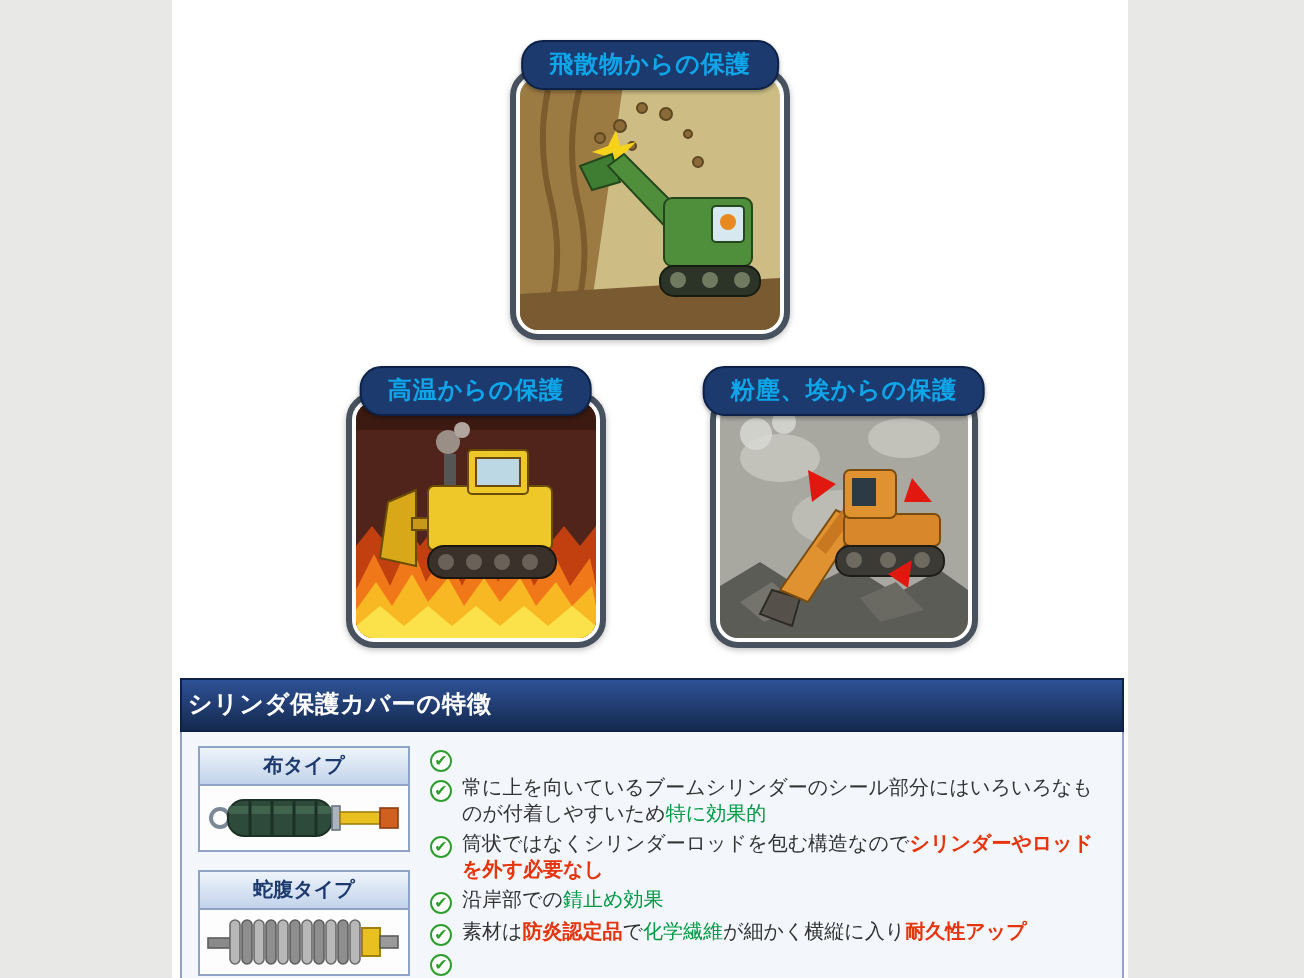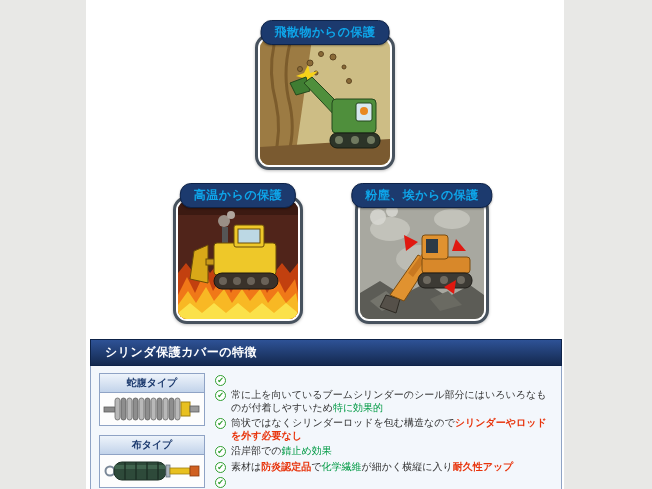--- a/index.html
+++ b/index.html
@@ -32,21 +32,21 @@
   .card svg{display:block;border-radius:9px;}
   .card1{left:255px;top:34px;}
   .card2{left:173px;top:196px;}
   .card3{left:355px;top:196px;}
 
   
   .featbox{position:absolute;left:90px;top:339px;width:472px;z-index:2;}
   .feat-header{
     background:linear-gradient(#2e5296,#14294f);
     color:#fff;font-weight:bold;font-size:12px;
-    padding:4px 14px;border:1px solid #0d2248;letter-spacing:.5px;
+    padding:4px 3px;border:1px solid #0d2248;letter-spacing:.5px;
   }
   .feat-body{
     border:1px solid #8fa3c5;border-top:none;background:#f3f7fc;
     padding:7px 8px 6px 8px;display:flex;gap:10px;min-height:112px;
   }
   .prodcol{width:106px;flex:none;}
   .ptile{border:1px solid #8fa3c5;background:#fff;margin-bottom:9px;}
   .ptile-label{
     background:linear-gradient(#eef4fb,#c2d3ea);
     color:#1c3a6e;font-weight:bold;font-size:10px;text-align:center;
@@ -155,57 +155,57 @@
     <polygon points="84,86 96,79 94,93" fill="#e01810"></polygon>
   </svg>
 </div>
 
 <div class="featbox">
   <div class="feat-header">シリンダ保護カバーの特徴</div>
   <div class="feat-body">
 
     <div class="prodcol">
       <div class="ptile">
+        <div class="ptile-label">布タイプ</div>
+        <div class="ptile-img">
+          <svg width="98" height="28" viewBox="0 0 98 28">
+            <circle cx="7" cy="14" r="4.5" fill="none" stroke="#7a8898" stroke-width="2"></circle>
+            <rect x="11" y="5" width="52" height="18" rx="8" fill="#2e4a3a" stroke="#1c3126"></rect>
+            <rect x="11" y="8" width="52" height="4" rx="2" fill="#456a54" opacity="0.8"></rect>
+            <line x1="22" y1="5" x2="22" y2="23" stroke="#1c3126" stroke-width="1.5"></line>
+            <line x1="33" y1="5" x2="33" y2="23" stroke="#1c3126" stroke-width="1.5"></line>
+            <line x1="44" y1="5" x2="44" y2="23" stroke="#1c3126" stroke-width="1.5"></line>
+            <line x1="55" y1="5" x2="55" y2="23" stroke="#1c3126" stroke-width="1.5"></line>
+            <rect x="63" y="8" width="4" height="12" fill="#aab4be" stroke="#6a7480" stroke-width="0.8"></rect>
+            <rect x="67" y="11" width="20" height="6" fill="#e8c020" stroke="#a08010" stroke-width="0.8"></rect>
+            <rect x="87" y="9" width="9" height="10" fill="#d06020" stroke="#8a3c10" stroke-width="0.8"></rect>
+          </svg>
+        </div>
+      </div>
+      <div class="ptile">
         <div class="ptile-label">蛇腹タイプ</div>
         <div class="ptile-img">
           <svg width="98" height="28" viewBox="0 0 98 28">
             <rect x="1" y="12" width="11" height="5" fill="#8a8a8a" stroke="#5c5c5c" stroke-width="0.8"></rect>
             <rect x="12" y="3" width="5" height="22" rx="2.5" fill="#b8b8b8" stroke="#6a6a6a" stroke-width="0.8"></rect>
             <rect x="18" y="3" width="5" height="22" rx="2.5" fill="#8e8e8e" stroke="#5c5c5c" stroke-width="0.8"></rect>
             <rect x="24" y="3" width="5" height="22" rx="2.5" fill="#b8b8b8" stroke="#6a6a6a" stroke-width="0.8"></rect>
             <rect x="30" y="3" width="5" height="22" rx="2.5" fill="#8e8e8e" stroke="#5c5c5c" stroke-width="0.8"></rect>
             <rect x="36" y="3" width="5" height="22" rx="2.5" fill="#b8b8b8" stroke="#6a6a6a" stroke-width="0.8"></rect>
             <rect x="42" y="3" width="5" height="22" rx="2.5" fill="#8e8e8e" stroke="#5c5c5c" stroke-width="0.8"></rect>
             <rect x="48" y="3" width="5" height="22" rx="2.5" fill="#b8b8b8" stroke="#6a6a6a" stroke-width="0.8"></rect>
             <rect x="54" y="3" width="5" height="22" rx="2.5" fill="#8e8e8e" stroke="#5c5c5c" stroke-width="0.8"></rect>
             <rect x="60" y="3" width="5" height="22" rx="2.5" fill="#b8b8b8" stroke="#6a6a6a" stroke-width="0.8"></rect>
             <rect x="66" y="3" width="5" height="22" rx="2.5" fill="#8e8e8e" stroke="#5c5c5c" stroke-width="0.8"></rect>
             <rect x="72" y="3" width="5" height="22" rx="2.5" fill="#b8b8b8" stroke="#6a6a6a" stroke-width="0.8"></rect>
             <rect x="78" y="7" width="9" height="14" fill="#e8c020" stroke="#a08010"></rect>
             <rect x="87" y="11" width="9" height="6" fill="#9a9a9a" stroke="#5c5c5c" stroke-width="0.8"></rect>
           </svg>
         </div>
       </div>
-      <div class="ptile">
-        <div class="ptile-label">布タイプ</div>
-        <div class="ptile-img">
-          <svg width="98" height="28" viewBox="0 0 98 28">
-            <circle cx="7" cy="14" r="4.5" fill="none" stroke="#7a8898" stroke-width="2"></circle>
-            <rect x="11" y="5" width="52" height="18" rx="8" fill="#2e4a3a" stroke="#1c3126"></rect>
-            <rect x="11" y="8" width="52" height="4" rx="2" fill="#456a54" opacity="0.8"></rect>
-            <line x1="22" y1="5" x2="22" y2="23" stroke="#1c3126" stroke-width="1.5"></line>
-            <line x1="33" y1="5" x2="33" y2="23" stroke="#1c3126" stroke-width="1.5"></line>
-            <line x1="44" y1="5" x2="44" y2="23" stroke="#1c3126" stroke-width="1.5"></line>
-            <line x1="55" y1="5" x2="55" y2="23" stroke="#1c3126" stroke-width="1.5"></line>
-            <rect x="63" y="8" width="4" height="12" fill="#aab4be" stroke="#6a7480" stroke-width="0.8"></rect>
-            <rect x="67" y="11" width="20" height="6" fill="#e8c020" stroke="#a08010" stroke-width="0.8"></rect>
-            <rect x="87" y="9" width="9" height="10" fill="#d06020" stroke="#8a3c10" stroke-width="0.8"></rect>
-          </svg>
-        </div>
-      </div>
     </div>
 
     <div class="bulletcol">
       <ul class="bullets">
         <li>
           <span class="chk">✔</span>
         </li>
         <li>
           <span class="chk">✔</span>
           <span class="btxt">

